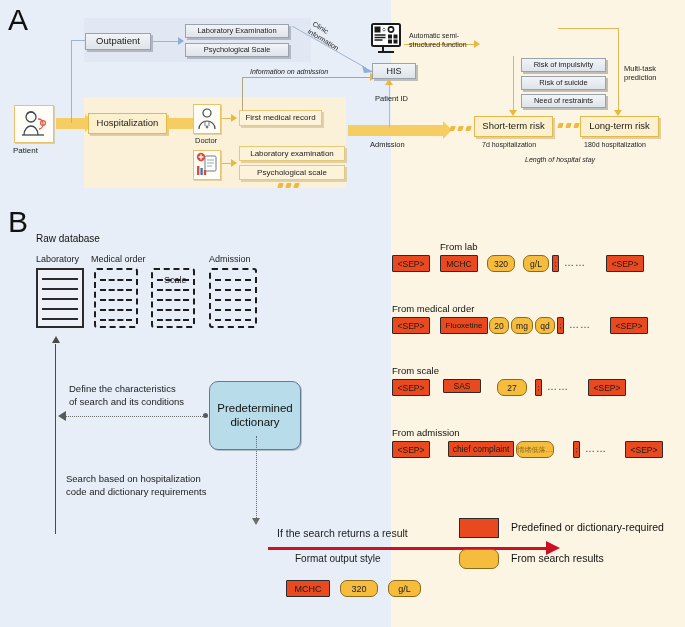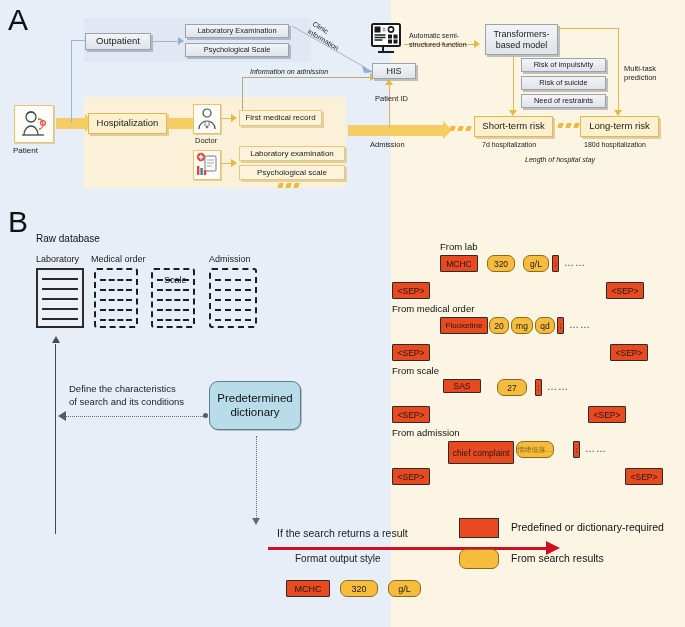--- a/index.html
+++ b/index.html
@@ -108,21 +108,21 @@
   .tri-u { position:absolute; width:0;height:0;
            border-bottom:7px solid #4a4a4a; border-left:4px solid transparent; border-right:4px solid transparent;}
   .tri-d { position:absolute; width:0;height:0;
            border-top:7px solid #6a6a6a; border-left:4px solid transparent; border-right:4px solid transparent;}
 
   .sectitle { position:absolute; font-size:10px; color:#111; }
 
   
   .chip { position:absolute; display:flex; align-items:center; justify-content:center;
           font-size:8.5px; color:#1b1b1b; white-space:nowrap; }
-  .chip.sep  { background:#e8491e; border:1px solid #2b2b2b; border-radius:1px;margin-top:27px; }
+  .chip.sep  { background:#e8491e; border:1px solid #2b2b2b; border-radius:1px; }
   .chip.pre  { background:#e8491e; border:1px solid #2b2b2b; border-radius:1px; }
   .chip.val  { background:#f6bc3e; border:1px solid #8c6a18; border-radius:7px; }
   .chip.semi { background:#e8491e; border:1px solid #2b2b2b; border-radius:1px; font-size:8px; }
   .ellip { position:absolute; font-size:10px; color:#3a3a3a; letter-spacing:1px; }
 
   .redline { position:absolute; height:2.5px; background:#cc1122; }
   .redline:after{ content:""; position:absolute; right:-10px; top:-6px;
     border-left:14px solid #cc1122; border-top:7px solid transparent; border-bottom:7px solid transparent; }
 
   .legend-sw-sq { position:absolute; background:#e8491e; border:1px solid #2b2b2b; }
@@ -255,24 +255,20 @@
     </svg>
   </div>
 
   <div class="lineH" style="left:404px; top:44px; width:72px; background:#e0b75a;"></div>
   <div class="arrowhead-r" style="left:474px; top:40px;"></div>
   <div class="labeltxt" style="left:409px; top:32px; font-size:7px;">
     <span>Automatic semi-</span><br>
     <span>structured function</span>
   </div>
 
-  <div class="gbox ctr abs" style="left:485px; top:24px; width:73px; height:31px; font-size:9px; flex-direction:column;">
-    <span style="white-space:pre-line;">Transformers-
-based model</span>
-  </div>
 
   <div class="gbox ctr abs" style="left:521px; top:58px; width:85px; height:14px; font-size:7.5px;">Risk of impulsivity</div>
   <div class="gbox ctr abs" style="left:521px; top:76px; width:85px; height:14px; font-size:7.5px;">Risk of suicide</div>
   <div class="gbox ctr abs" style="left:521px; top:94px; width:85px; height:14px; font-size:7.5px;">Need of restraints</div>
 
   <div class="lineV" style="left:513px; top:56px; height:56px; background:#e0b75a;"></div>
   <div class="arrowhead-d" style="left:509px; top:110px;"></div>
 
   <div class="lineH" style="left:558px; top:28px; width:61px; background:#e0b75a;"></div>
   <div class="lineV" style="left:618px; top:28px; height:84px; background:#e0b75a;"></div>
@@ -337,28 +333,32 @@
   <div class="tri-u" style="left:52px; top:336px;"></div>
 
   <div class="labeltxt" style="left:69px; top:383px; font-size:9.5px; line-height:1.35;">
     <span>Define the characteristics</span><br>
     <span>of search and its conditions</span>
   </div>
   <div class="dotted-h" style="left:66px; top:416px; width:141px;"></div>
   <div class="tri-l" style="left:58px; top:411px;"></div>
   <div class="bdot" style="left:203px; top:413px;"></div>
 
-  <div class="dictbox" style="left:209px; top:381px; width:92px; height:49px;border-radius:9px;">
+  <div class="dictbox" style="left:209px; top:381px; width:92px; height:69px;border-radius:9px;">
     <span style="white-space:pre-line;">Predetermined
 dictionary</span>
   </div>
 
   <div class="dotted-v" style="left:256px; top:436px; height:84px;"></div>
   <div class="tri-d" style="left:252px; top:518px;"></div>
 
+  <div class="labeltxt" style="left:66px; top:473px; font-size:9.5px; line-height:1.35;">
+    <span>Search based on hospitalization</span><br>
+    <span>code and dictionary requirements</span>
+  </div>
 
 
   <div class="redline" style="left:268px; top:547px; width:282px;"></div>
   <div class="labeltxt" style="left:277px; top:527px; font-size:10.5px;">If the search returns a result</div>
   <div class="labeltxt" style="left:295px; top:553px; font-size:10px;">Format output style</div>
 
   <div class="chip pre" style="left:286px; top:580px; width:44px; height:17px; font-size:9px;">MCHC</div>
   <div class="chip val" style="left:340px; top:580px; width:38px; height:17px; font-size:9px;">320</div>
   <div class="chip val" style="left:388px; top:580px; width:33px; height:17px; font-size:9px;">g/L</div>
 
@@ -384,21 +384,21 @@
   <div class="sectitle" style="left:392px; top:365px; font-size:9.5px;">From scale</div>
   <div class="chip sep" style="left:392px; top:379px; width:38px; height:17px;">&lt;SEP&gt;</div>
   <div class="chip pre" style="left:443px; top:379px; width:38px; height:14px;">SAS</div>
   <div class="chip val" style="left:497px; top:379px; width:30px; height:17px;">27</div>
   <div class="chip semi" style="left:535px; top:379px; width:7px; height:17px;">;</div>
   <div class="ellip" style="left:547px; top:381px;">……</div>
   <div class="chip sep" style="left:588px; top:379px; width:38px; height:17px;">&lt;SEP&gt;</div>
 
   <div class="sectitle" style="left:392px; top:427px; font-size:9.5px;">From admission</div>
   <div class="chip sep" style="left:392px; top:441px; width:38px; height:17px;">&lt;SEP&gt;</div>
-  <div class="chip pre" style="left:448px; top:441px; width:66px; height:23px; font-size:8.5px;">chief complaint</div>
+  <div class="chip pre" style="left:448px; top:441px; width:66px; height:16px; font-size:8.5px;">chief complaint</div>
   <div class="chip val" style="left:516px; top:441px; width:38px; height:17px; font-size:7px; color:#8c6a18;">情绪低落…</div>
   <div class="chip semi" style="left:573px; top:441px; width:7px; height:17px;">;</div>
   <div class="ellip" style="left:585px; top:443px;">……</div>
   <div class="chip sep" style="left:625px; top:441px; width:38px; height:17px;">&lt;SEP&gt;</div>
 
   <div class="legend-sw-sq" style="left:459px; top:518px; width:40px; height:20px;"></div>
   <div class="legend-txt" style="left:511px; top:521px;">Predefined or dictionary-required</div>
 
   <div class="legend-sw-rd" style="left:459px; top:549px; width:40px; height:20px;"></div>
   <div class="legend-txt" style="left:511px; top:552px;">From search results</div>

